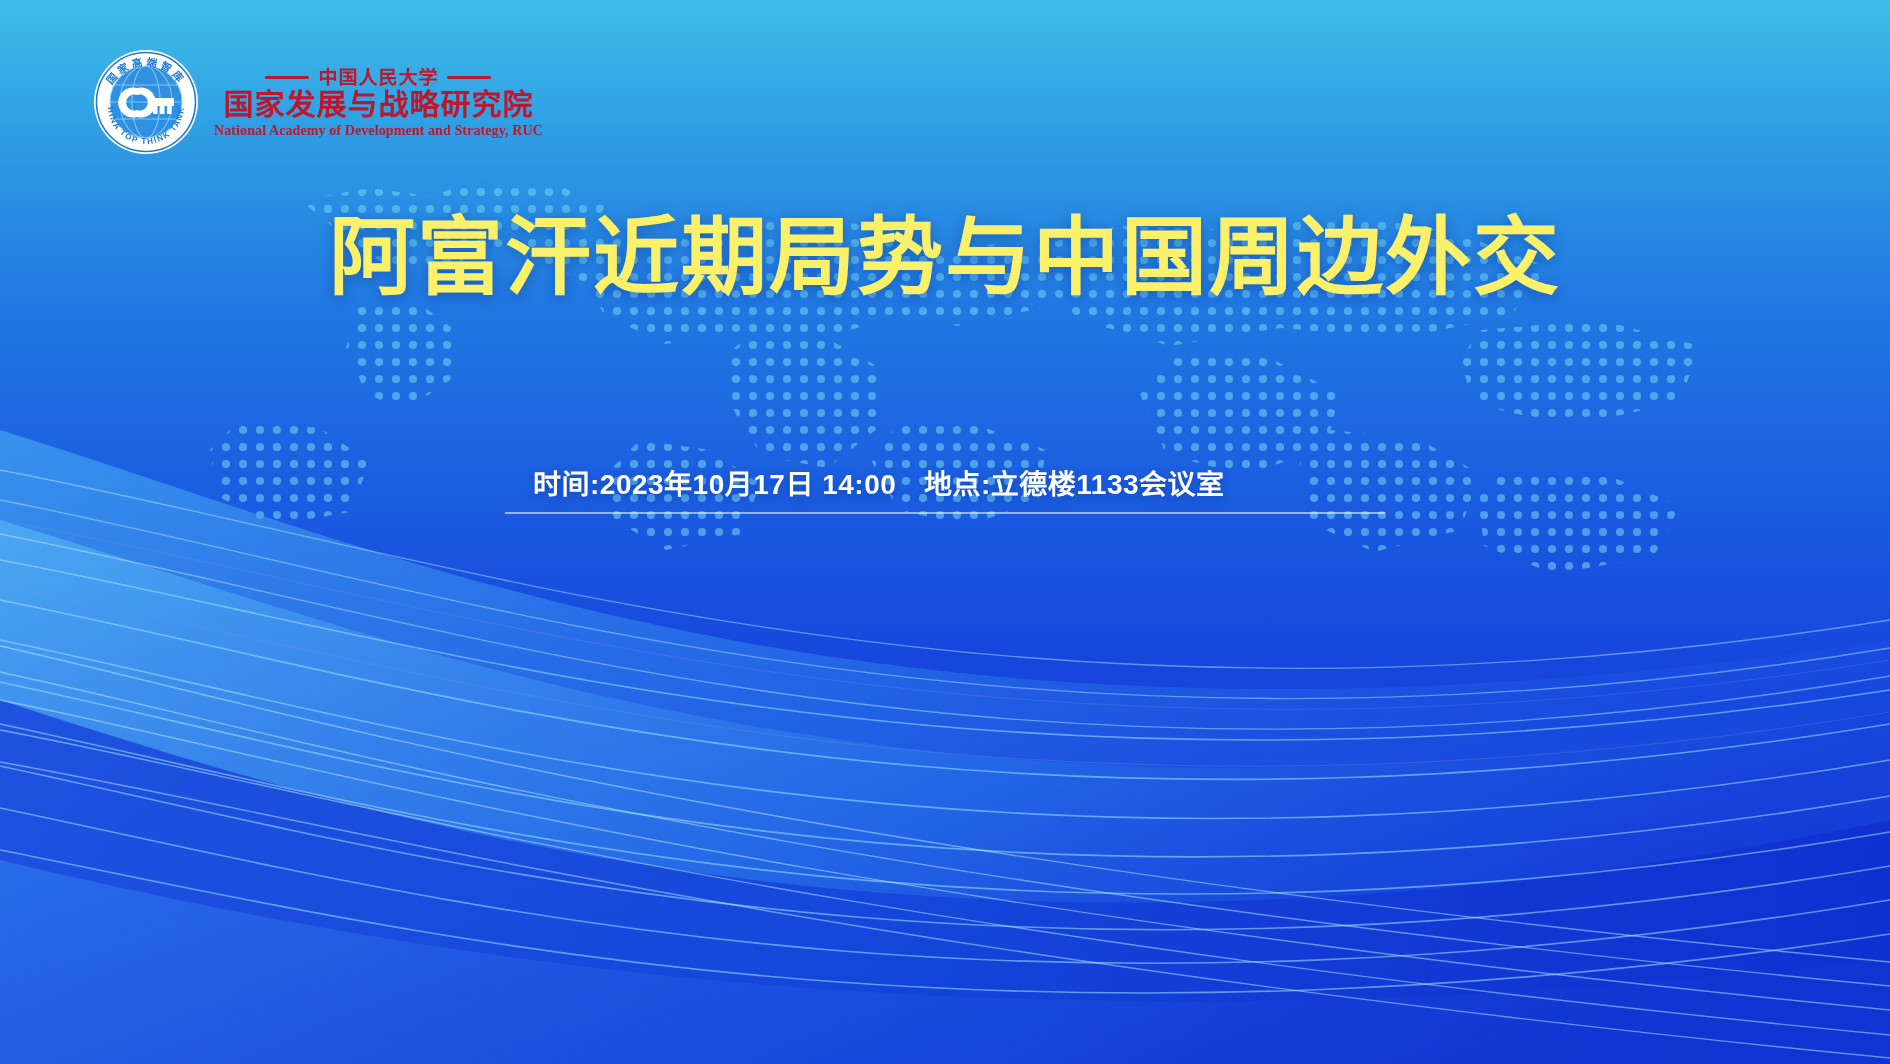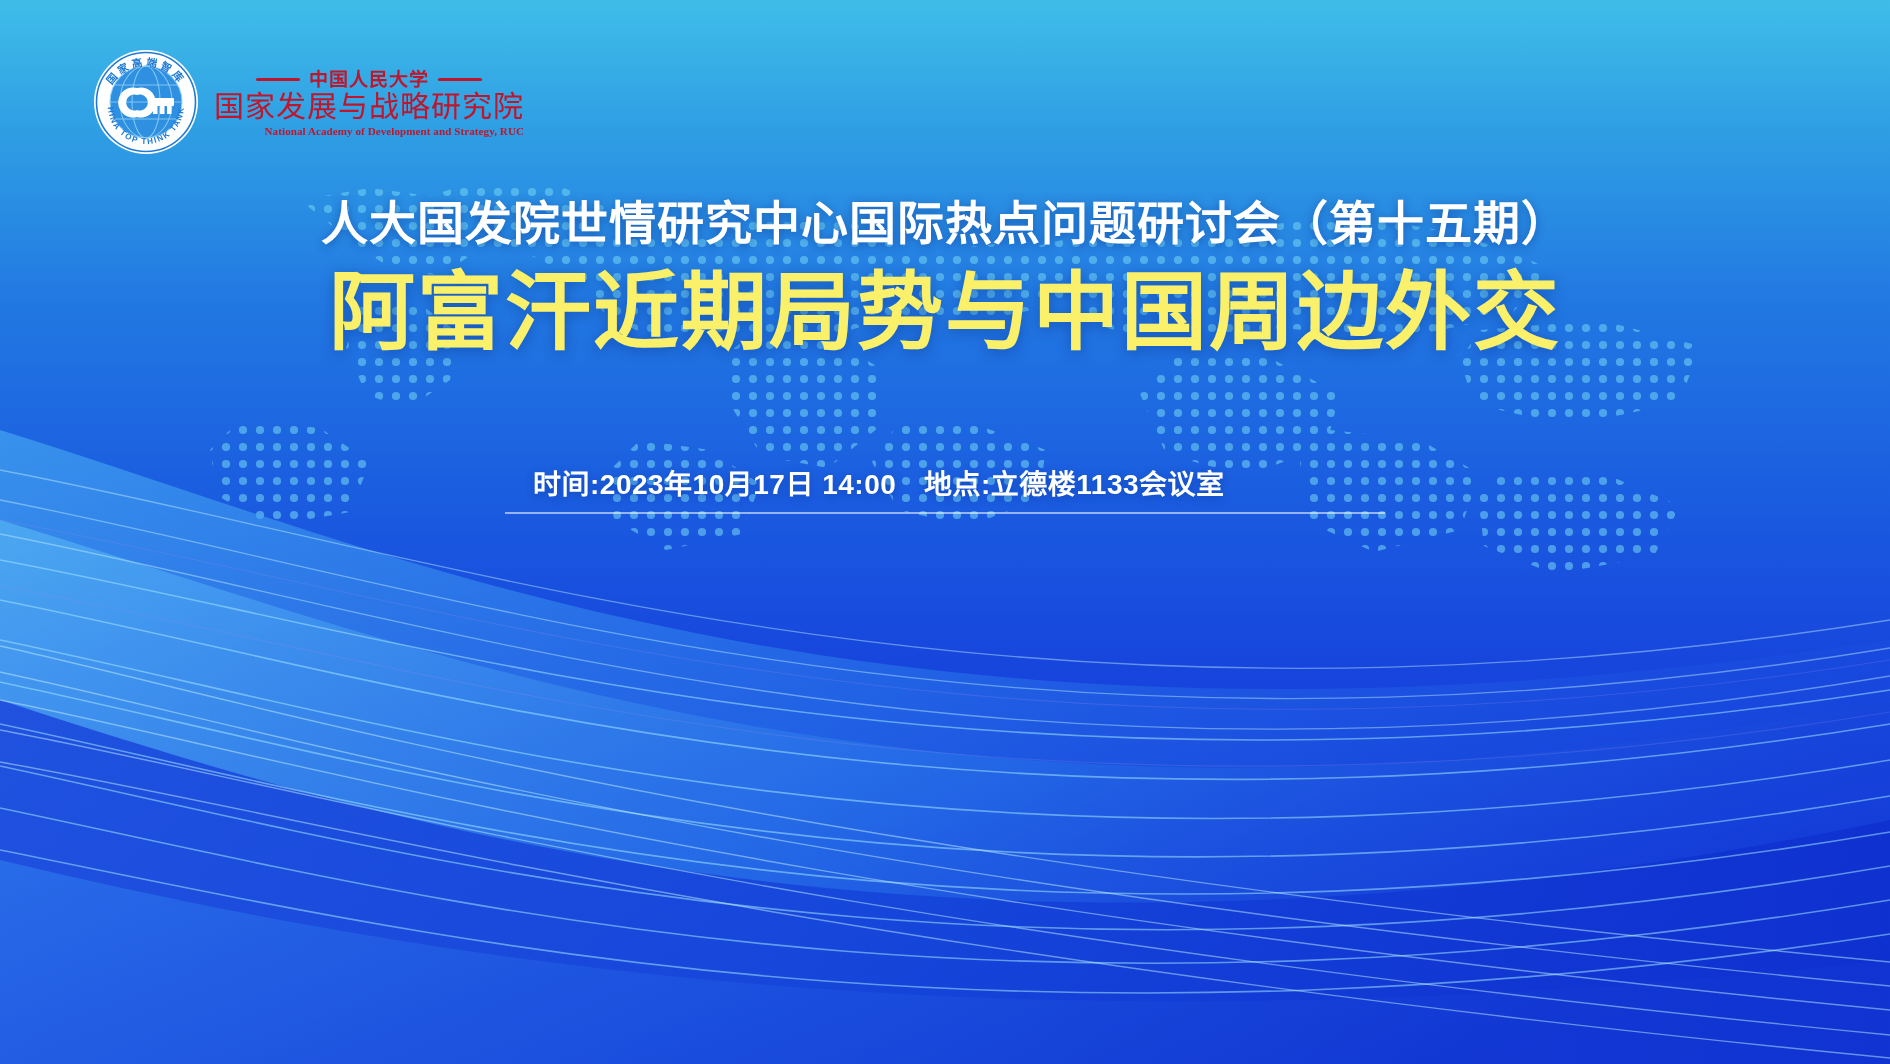--- a/index.html
+++ b/index.html
@@ -33,27 +33,27 @@
     margin-bottom:2px;
   }
   .logo-rule{height:3px;background:#c0152a;width:44px;border-radius:2px;}
   .logo-cn-small{
     font-family:"Liberation Serif","DejaVu Serif",serif;
     font-weight:700;color:#c0152a;font-size:19px;letter-spacing:1px;
     white-space:nowrap;line-height:1;
   }
   .logo-cn-big{
     font-family:"Liberation Serif","DejaVu Serif",serif;
-    font-weight:400;color:#c0152a;font-size:30px;letter-spacing:1px;
+    font-weight:700;color:#c0152a;font-size:30px;letter-spacing:1px;
     white-space:nowrap;line-height:1.08;text-align:center;
   }
   .logo-en{
     font-family:"Liberation Serif","DejaVu Serif",serif;
-    font-weight:700;color:#c0152a;font-size:11px;letter-spacing:.1px;
-    white-space:nowrap;text-align:right;line-height:1.2;margin-top:1px;
+    font-weight:700;color:#c0152a;font-size:14px;letter-spacing:.1px;
+    white-space:nowrap;text-align:left;line-height:1.2;margin-top:1px;
   }
 
   
   .head-block{position:absolute;left:0;right:0;top:196px;text-align:center;}
   .subtitle{
     font-size:47px;font-weight:700;color:#ffffff;letter-spacing:1px;
     line-height:1.18;white-space:nowrap;
     text-shadow:0 2px 10px rgba(6,40,130,.45);
   }
   .maintitle{
@@ -216,21 +216,20 @@
         <span class="logo-rule"></span>
         <span class="logo-cn-small">中国人民大学</span>
         <span class="logo-rule"></span>
       </div>
       <div class="logo-cn-big">国家发展与战略研究院</div>
       <div class="logo-en">National Academy of Development and Strategy, RUC</div>
     </div>
   </div>
 
   <div class="head-block">
-    <div class="subtitle">人大国发院世情研究中心国际热点问题研讨会（第十五期）</div>
     <div class="maintitle">阿富汗近期局势与中国周边外交</div>
   </div>
 
   <div class="info">
     <div class="info-row row-2">
       <span class="cell-a">时间:2023年10月17日  14:00</span>
       <span class="cell-b">地点:立德楼1133会议室</span>
     </div>
   </div>
 

